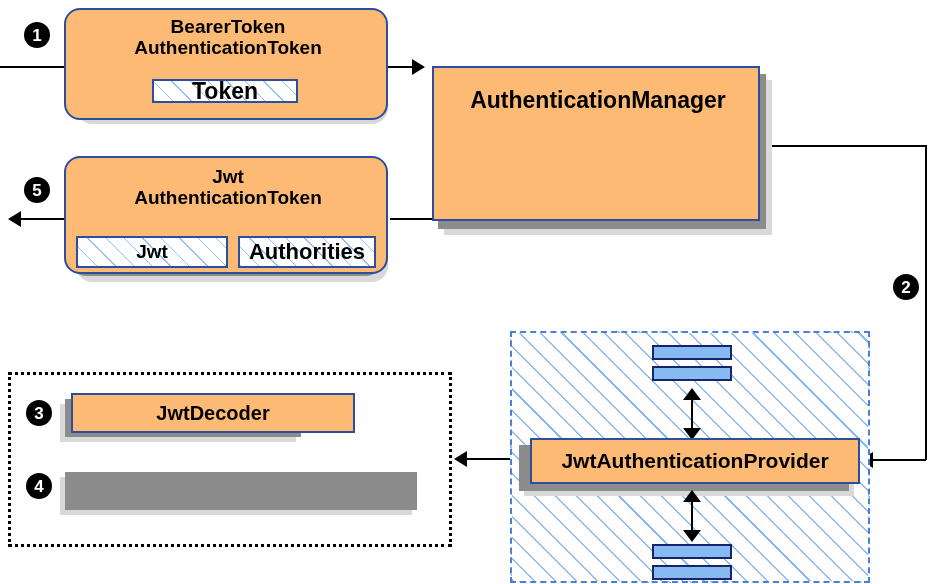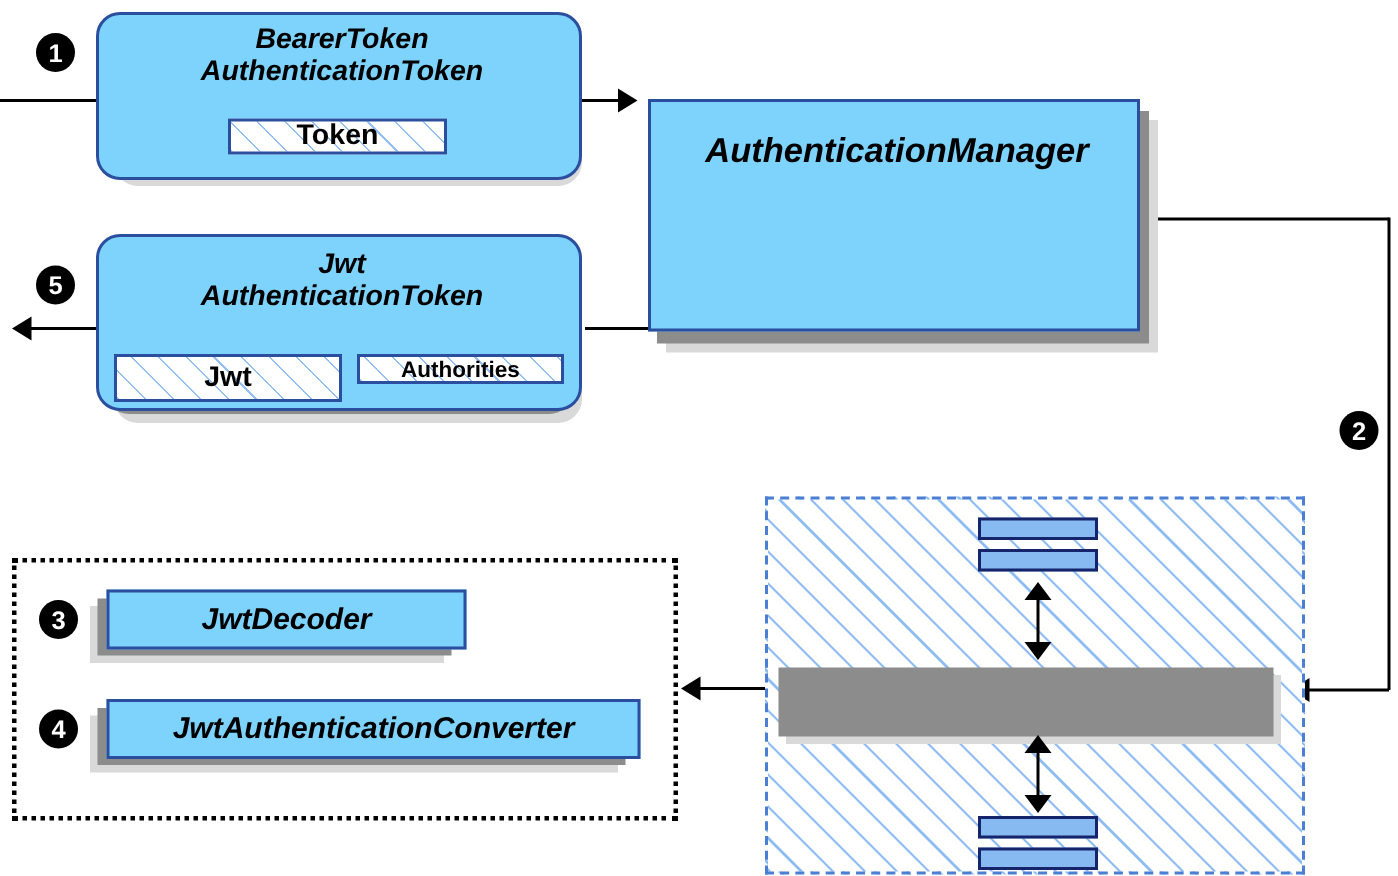--- a/index.html
+++ b/index.html
@@ -21,30 +21,29 @@
     background:#d9d9d9;
   }
   .shadow-dark{
     position:absolute;
     background:#8c8c8c;
   }
 
   
   .bluebox{
     position:absolute;
-    background:#7dd3fc;
+    background:#fdba74;
     border:2px solid #2b4f9e;
     box-sizing:border-box;
     display:flex;
     align-items:center;
     justify-content:center;
     text-align:center;
     color:#000000;
     font-weight:bold;
-    font-style:italic;
   }
   .bluebox.rounded{border-radius:16px;}
 
   
   .hatchbox{
     position:absolute;
     box-sizing:border-box;
     border:2px solid #2b4f9e;
     background-color:#ffffff;
     background-image:repeating-linear-gradient(
@@ -170,37 +169,37 @@
 
   <div class="hline" style="left:466px; top:458px; width:62px;"></div>
   <div class="arrow-left" style="left:454px; top:451px;"></div>
 
   <div class="shadow-lite" style="left:76px; top:24px; width:312px; height:100px; border-radius:16px;"></div>
   <div class="shadow-dark" style="left:70px; top:18px; width:312px; height:100px; border-radius:16px;"></div>
   <div class="bluebox rounded" style="left:64px; top:8px; width:324px; height:112px;">
     <span class="plainlabel" style="left:0; top:6px; width:324px; font-size:19px;">BearerToken
 AuthenticationToken</span>
   </div>
-  <div class="hatchbox" style="left:152px; top:79px; width:146px; height:24px; font-size:19px;">
+  <div class="hatchbox" style="left:152px; top:79px; width:146px; height:24px; font-size:23px;">
     <span>Token</span>
   </div>
   <div class="badge" style="left:24px; top:22px;">
     <span>1</span>
   </div>
 
   <div class="shadow-lite" style="left:76px; top:172px; width:312px; height:110px; border-radius:16px;"></div>
   <div class="shadow-dark" style="left:70px; top:166px; width:312px; height:110px; border-radius:16px;"></div>
   <div class="bluebox rounded" style="left:64px; top:156px; width:324px; height:118px;">
     <span class="plainlabel" style="left:0; top:8px; width:324px; font-size:19px;">Jwt
 AuthenticationToken</span>
   </div>
   <div class="hatchbox" style="left:76px; top:236px; width:152px; height:32px; font-size:19px;">
     <span>Jwt</span>
   </div>
-  <div class="hatchbox" style="left:238px; top:236px; width:138px; height:20px; font-size:15px;">
+  <div class="hatchbox" style="left:238px; top:236px; width:138px; height:32px; font-size:22px;">
     <span>Authorities</span>
   </div>
   <div class="badge" style="left:24px; top:177px;">
     <span>5</span>
   </div>
 
   <div class="shadow-lite" style="left:444px; top:80px; width:328px; height:155px;"></div>
   <div class="shadow-dark" style="left:438px; top:74px; width:328px; height:155px;"></div>
   <div class="bluebox" style="left:432px; top:66px; width:328px; height:155px;">
     <span class="plainlabel" style="left:0; top:20px; width:328px; font-size:23px;">AuthenticationManager</span>
@@ -215,41 +214,41 @@
 
   <div class="minibar" style="left:652px; top:345px; width:80px; height:15px;"></div>
   <div class="minibar" style="left:652px; top:366px; width:80px; height:15px;"></div>
 
   <div class="vline" style="left:691px; top:394px; height:36px;"></div>
   <div class="arrow-up" style="left:683px; top:388px;"></div>
   <div class="arrow-down" style="left:683px; top:428px;"></div>
 
   <div class="shadow-lite" style="left:524px; top:450px; width:330px; height:46px;"></div>
   <div class="shadow-dark" style="left:519px; top:445px; width:330px; height:46px;"></div>
+  <div class="bluebox" style="left:530px; top:438px; width:330px; height:46px; font-size:21px;">
+    <span>JwtAuthenticationProvider</span>
+  </div>
 
   <div class="vline" style="left:691px; top:496px; height:36px;"></div>
   <div class="arrow-up" style="left:683px; top:490px;"></div>
   <div class="arrow-down" style="left:683px; top:530px;"></div>
 
   <div class="minibar" style="left:652px; top:544px; width:80px; height:15px;"></div>
   <div class="minibar" style="left:652px; top:565px; width:80px; height:15px;"></div>
 
   <div class="dotted-container" style="left:8px; top:372px; width:444px; height:175px;"></div>
 
   <div class="shadow-lite" style="left:60px; top:404px; width:236px; height:38px;"></div>
   <div class="shadow-dark" style="left:65px; top:399px; width:236px; height:38px;"></div>
-  <div class="bluebox" style="left:71px; top:393px; width:240px; height:40px; font-size:20px;">
+  <div class="bluebox" style="left:71px; top:393px; width:284px; height:40px; font-size:20px;">
     <span>JwtDecoder</span>
   </div>
   <div class="badge" style="left:26px; top:400px;">
     <span>3</span>
   </div>
 
   <div class="shadow-lite" style="left:60px; top:477px; width:352px; height:38px;"></div>
   <div class="shadow-dark" style="left:65px; top:472px; width:352px; height:38px;"></div>
-  <div class="bluebox" style="left:71px; top:466px; width:356px; height:40px; font-size:20px;">
-    <span>JwtAuthenticationConverter</span>
-  </div>
   <div class="badge" style="left:26px; top:473px;">
     <span>4</span>
   </div>
 
 </div>
 
 </body></html>

